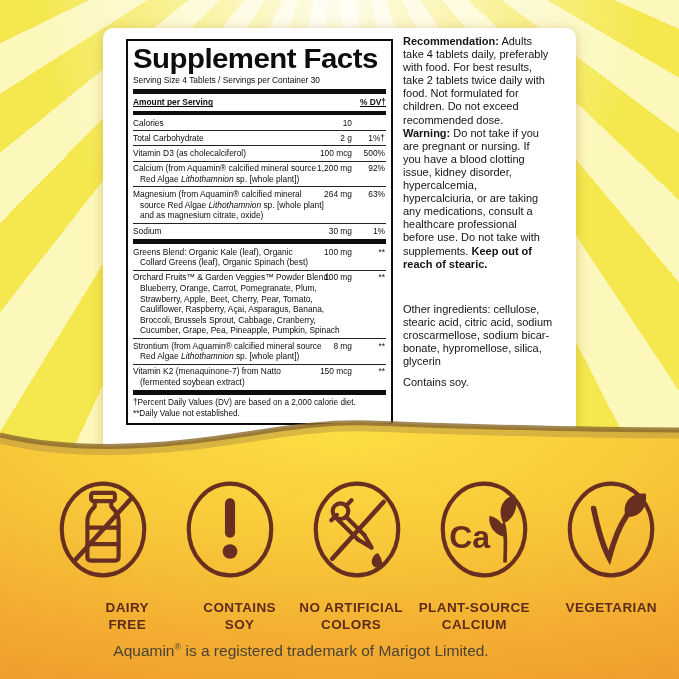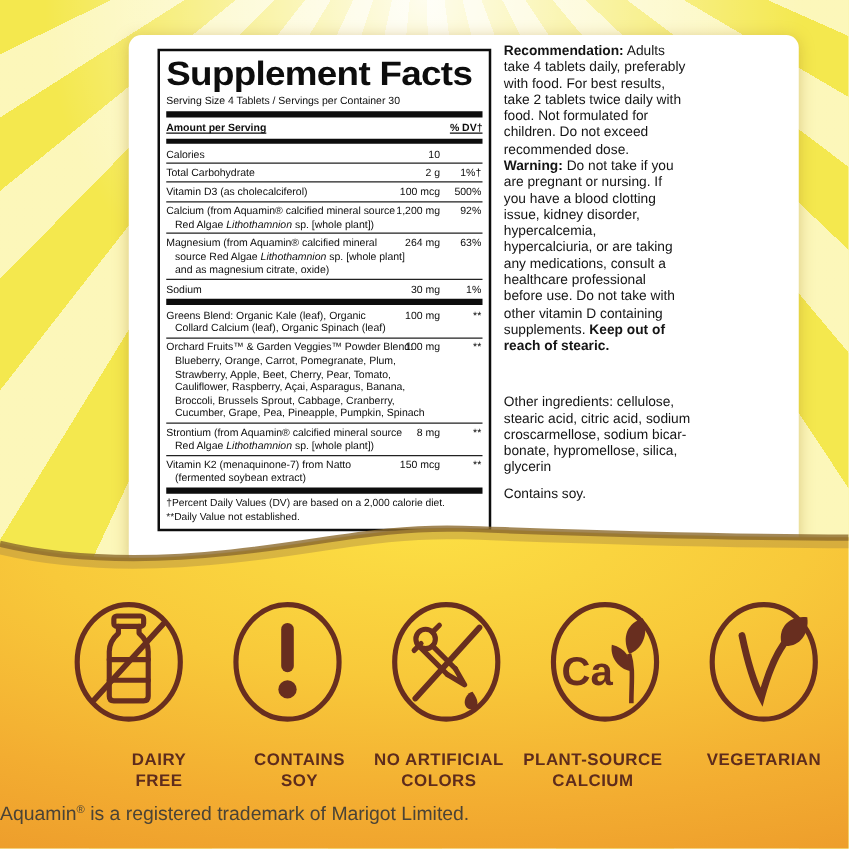--- a/index.html
+++ b/index.html
@@ -10,21 +10,21 @@
   .bg-top{position:absolute;inset:0;
     background:
       radial-gradient(circle at 50% 0%, rgba(255,255,255,.9) 0%, rgba(255,255,255,0) 40%),
       repeating-conic-gradient(from 10deg at 50% -18%,
         rgba(255,253,226,0) 0deg 6.5deg,
         rgba(255,252,222,.75) 6.5deg 13deg),
       #f4e84e;}
   .wave-svg{position:absolute;left:0;top:403px;width:679px;height:276px;z-index:2;}
 
   
-  .panel{position:absolute;left:103px;top:28px;width:536px;height:424px;
+  .panel{position:absolute;left:103px;top:28px;width:473px;height:424px;
          background:#ffffff;border-radius:10px 10px 8px 8px;
          box-shadow:0 2px 12px rgba(168,128,38,.38);z-index:1;}
 
   
   .facts{position:absolute;left:23px;top:11px;width:267px;box-sizing:border-box;
          border:2px solid #0d0d0d;background:#fff;padding:3px 5px 4px;color:#0d0d0d;}
   .facts-title{font-weight:bold;font-size:27px;line-height:30px;white-space:nowrap;
          letter-spacing:-.5px;transform:scaleX(1.09);transform-origin:0 50%;}
   .serving{font-size:8.4px;line-height:11px;margin:1px 0 3px;}
   .bar5{height:5px;background:#0d0d0d;margin:1px 0;}
@@ -48,21 +48,21 @@
 
   
   .badges{position:absolute;left:0;top:480px;width:679px;display:flex;
           justify-content:center;z-index:3;}
   .badge{width:127px;display:flex;flex-direction:column;align-items:flex-end;}
   .badge svg{width:92px;height:99px;}
   .badge-label{margin-top:20px;font-weight:bold;font-size:13.5px;line-height:17px;
           letter-spacing:.4px;color:#5e2c1c;text-align:center;}
 
   
-  .footer{position:absolute;left:0;top:642px;width:602px;
+  .footer{position:absolute;left:0;top:642px;width:602px;text-align:center;
           font-size:15.5px;color:#4a4336;z-index:3;}
   .footer sup{font-size:9px;}
 </style>
 </head>
 <body>
 
 <div class="stage">
 
   <div class="bg-top"></div>
 
@@ -134,21 +134,21 @@
             <div class="fname">
               <div>Sodium</div>
             </div>
             <div class="famt">30 mg</div>
             <div class="fdv">1%</div>
           </div>
           <div class="bar5"></div>
           <div class="frow nb">
             <div class="fname">
               <div>Greens Blend: Organic Kale (leaf), Organic</div>
-              <div class="cont">Collard Calcium (leaf), Organic Spinach (leaf)</div>
+              <div class="cont">Collard Greens (leaf), Organic Spinach (best)</div>
             </div>
             <div class="famt">100 mg</div>
             <div class="fdv">**</div>
           </div>
           <div class="frow">
             <div class="fname">
               <div>Orchard Fruits™ &amp; Garden Veggies™ Powder Blend:</div>
               <div class="cont">Blueberry, Orange, Carrot, Pomegranate, Plum,</div>
               <div class="cont">Strawberry, Apple, Beet, Cherry, Pear, Tomato,</div>
               <div class="cont">Cauliflower, Raspberry, Açai, Asparagus, Banana,</div>
@@ -193,21 +193,20 @@
           <div>recommended dose.</div>
           <div><b>Warning:</b> Do not take if you</div>
           <div>are pregnant or nursing. If</div>
           <div>you have a blood clotting</div>
           <div>issue, kidney disorder,</div>
           <div>hypercalcemia,</div>
           <div>hypercalciuria, or are taking</div>
           <div>any medications, consult a</div>
           <div>healthcare professional</div>
           <div>before use. Do not take with</div>
-          <div>other vitamin D containing</div>
           <div>supplements. <b>Keep out of</b></div>
           <div><b>reach of stearic.</b></div>
         </div>
         <div style="margin-top: 32px;">
           <div>Other ingredients: cellulose,</div>
           <div>stearic acid, citric acid, sodium</div>
           <div>croscarmellose, sodium bicar-</div>
           <div>bonate, hypromellose, silica,</div>
           <div>glycerin</div>
         </div>

